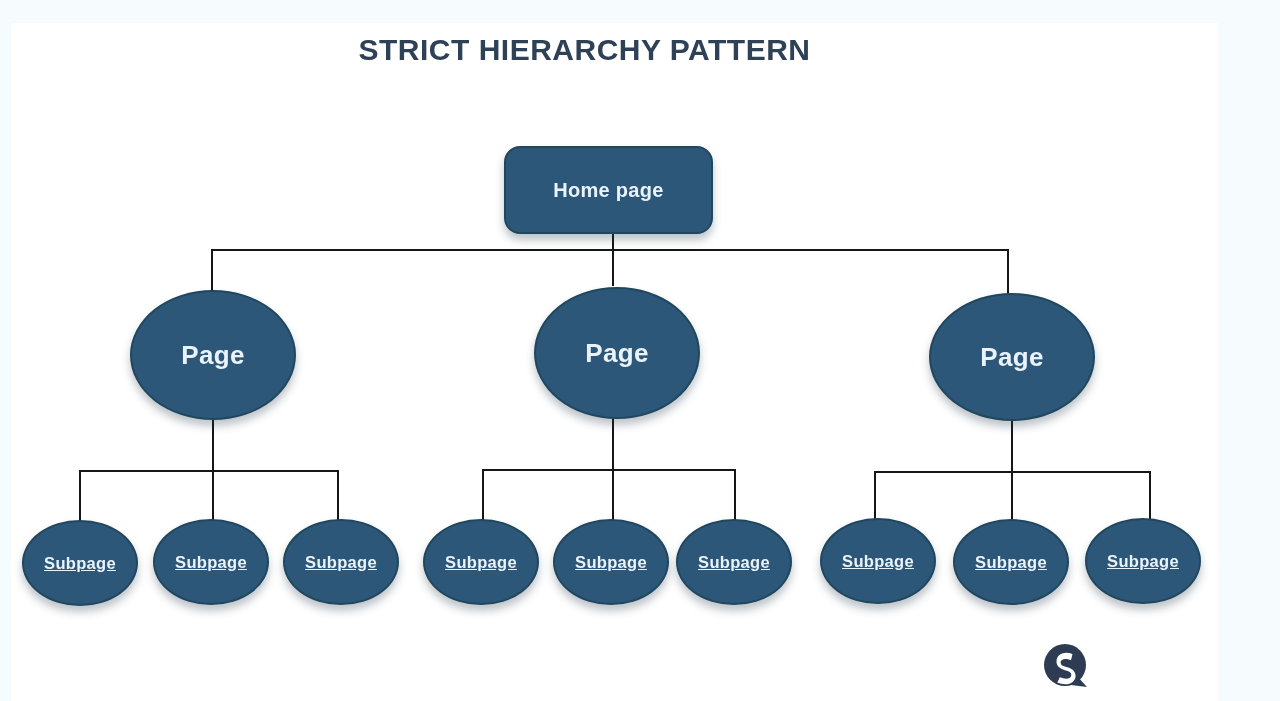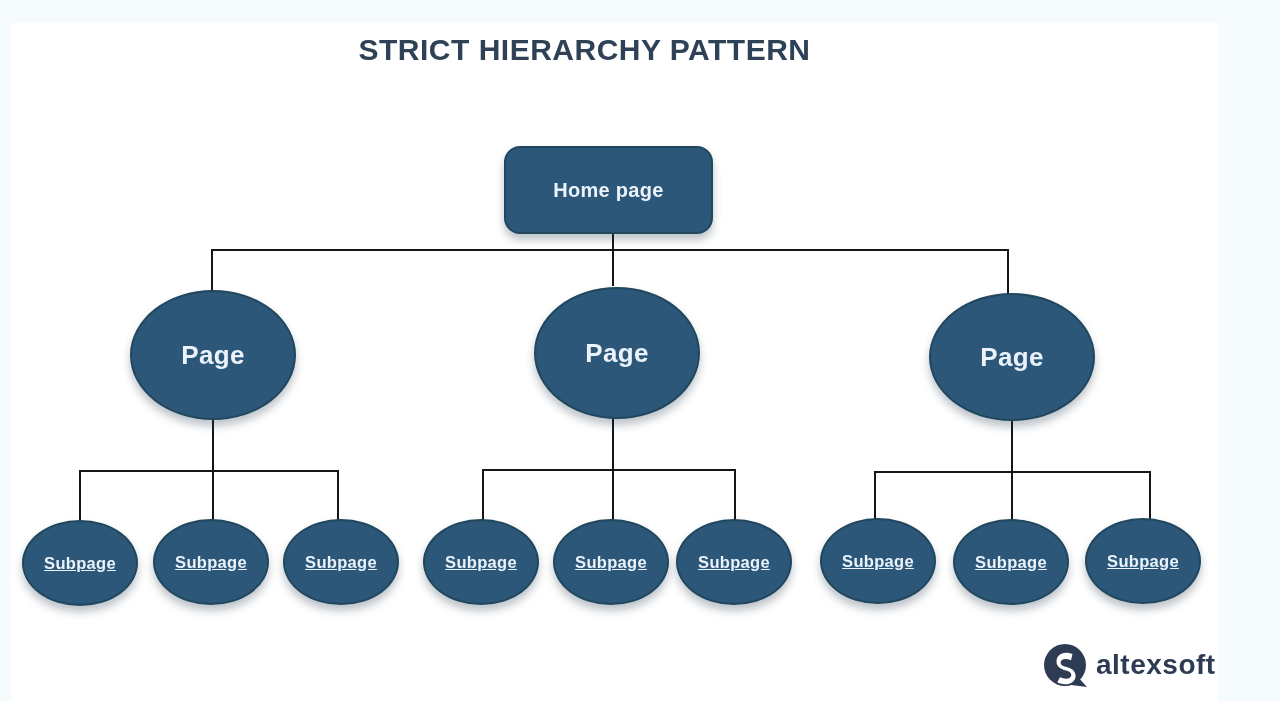--- a/index.html
+++ b/index.html
@@ -126,14 +126,13 @@
       C20 7.5 13.5 12 13.5 18.5
       C13.5 24 18.2 26.3 23 27.4
       C26.6 28.2 28.3 29.6 28.3 32
       C28.3 35.6 23.2 36.9 16.8 34.3
       L14.3 39.6
       C24 43.8 32.6 39.8 32.6 33
       C32.6 27.4 28 25 23.4 23.9
       C19.9 23.1 17.6 21.9 17.6 19.4
       C17.6 16.3 22.2 14.9 28 17.3 Z"></path>
   </svg>
-  <span class="logo-text">altexsoft</span>
 </div>
 
 </body></html>

